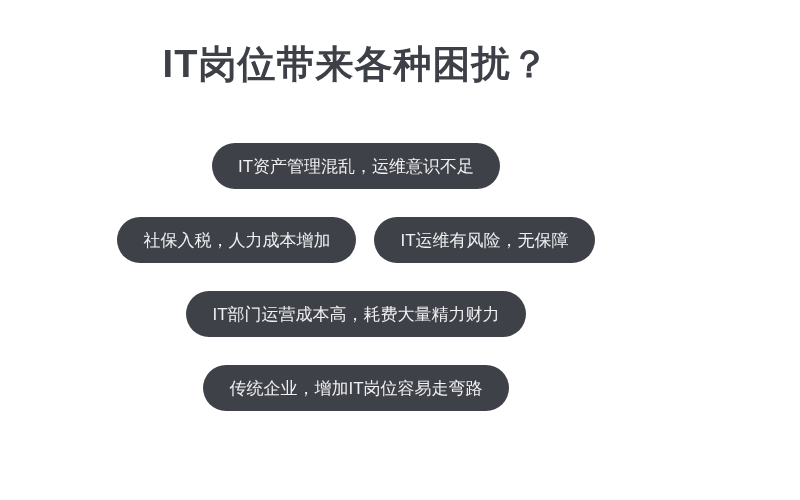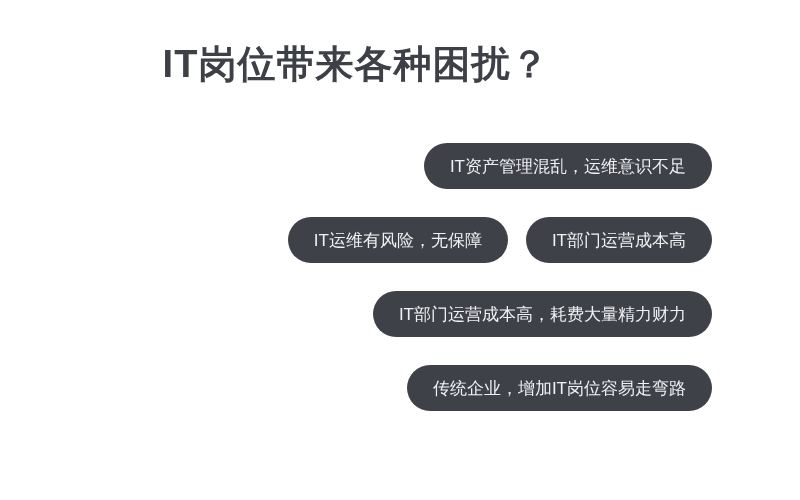--- a/index.html
+++ b/index.html
@@ -43,21 +43,21 @@
     top: 143px;
     left: 0;
     right: 0;
     display: flex;
     flex-direction: column;
     gap: 28px;
   }
   .pill-row {
     display: flex;
     flex-direction: row;
-    justify-content: flex-end;
+    justify-content: center;
     align-items: center;
     gap: 18px;
   }
   .pill {
     background: #3f4148;
     color: #f1f1f3;
     border-radius: 999px;
     height: 46px;
     display: flex;
     align-items: center;
@@ -76,22 +76,22 @@
 
   <h1 class="page-title">IT岗位带来各种困扰？</h1>
 
   <div class="pill-rows">
 
     <div class="pill-row">
       <div class="pill">IT资产管理混乱，运维意识不足</div>
     </div>
 
     <div class="pill-row">
+      <div class="pill">社保入税，人力成本增加</div>
       <div class="pill">IT运维有风险，无保障</div>
-      <div class="pill">IT部门运营成本高</div>
     </div>
 
     <div class="pill-row">
       <div class="pill">IT部门运营成本高，耗费大量精力财力</div>
     </div>
 
     <div class="pill-row">
       <div class="pill">传统企业，增加IT岗位容易走弯路</div>
     </div>
 

